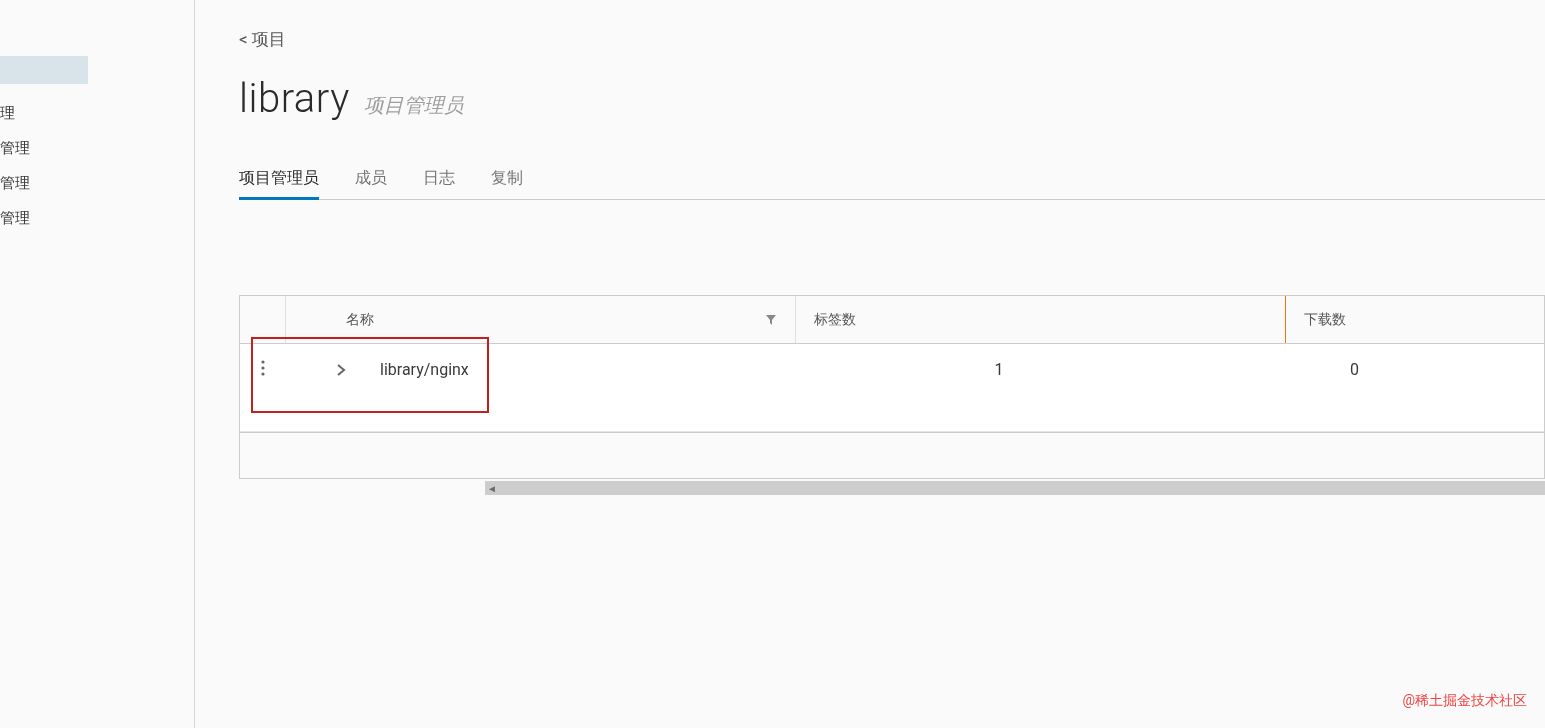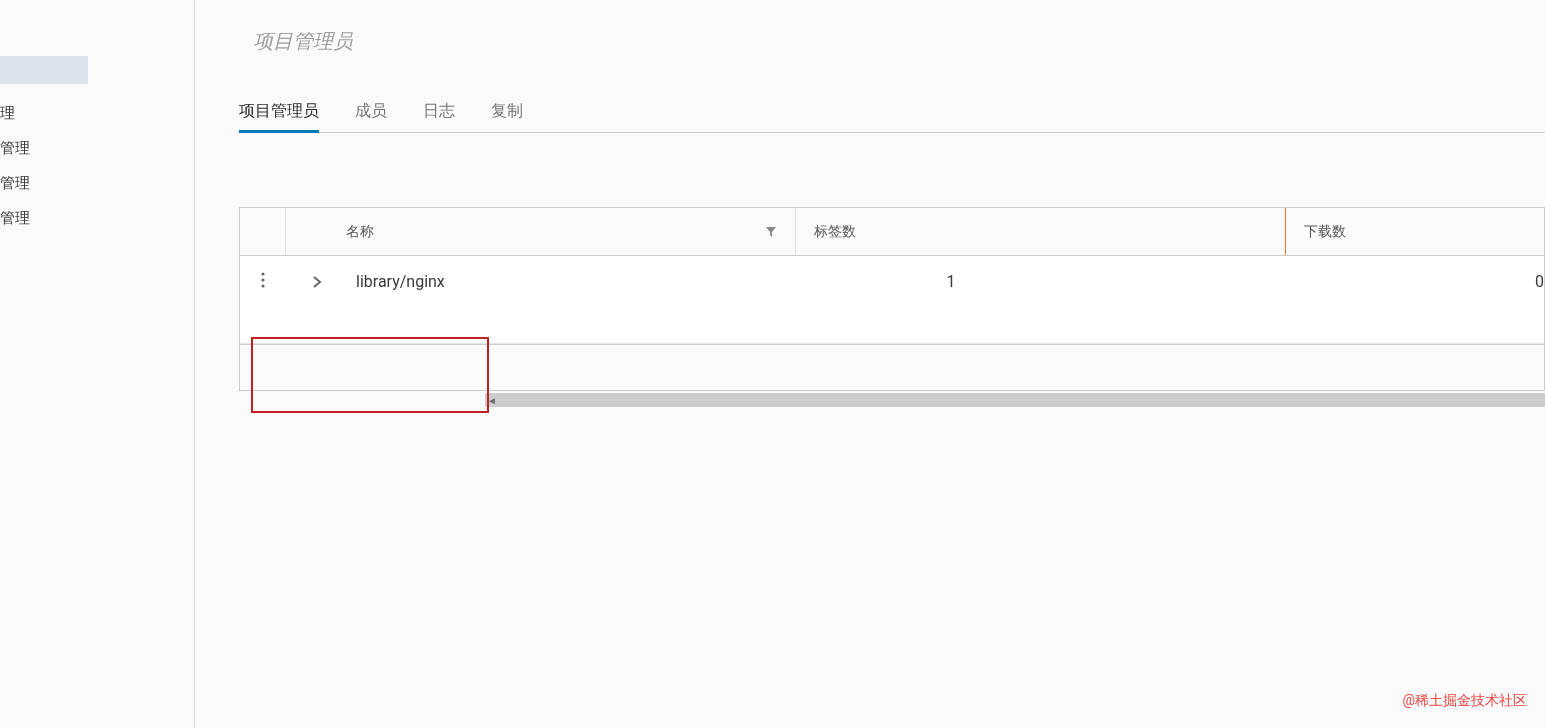--- a/index.html
+++ b/index.html
@@ -92,25 +92,24 @@
     .tab-active::after {
       content: '';
       position: absolute;
       left: 0;
       right: 0;
       bottom: -1px;
       height: 3px;
       background: #0079b8;
     }
     .table-wrapper {
-      margin-top: 74px;
+      margin-top: 95px;
       border: 1px solid #ccc;
       background: #fdba74;
       overflow: hidden;
-      text-align: right;
     }
     .table-header {
       display: flex;
       height: 48px;
       align-items: center;
       border-bottom: 1px solid #ccc;
       background: #fafafa;
     }
     .th-checkbox {
       width: 46px;
@@ -154,20 +153,21 @@
       display: flex;
       align-items: center;
     }
     .table-row {
       display: flex;
       height: 88px;
       align-items: flex-start;
       border-bottom: 1px solid #e5e5e5;
       background: #fff;
       padding-top: 12px;
+      gap: 24px;
     }
     .td-menu {
       width: 46px;
       display: flex;
       justify-content: center;
       align-items: center;
       padding-top: 4px;
     }
     .td-name {
       flex: 0 0 510px;
@@ -255,22 +255,24 @@
   <div class="sidebar-item-active"></div>
   <div class="sidebar-group">
     <div class="sidebar-item">理</div>
     <div class="sidebar-item">管理</div>
     <div class="sidebar-item">管理</div>
     <div class="sidebar-item">管理</div>
   </div>
 </div>
 
 <div class="main">
+  <div class="breadcrumb">&lt; 项目</div>
 
   <div class="title-row">
+    <div class="page-title">library</div>
     <div class="role-label">项目管理员</div>
   </div>
 
   <div class="tabs">
     <div class="tab tab-active">项目管理员</div>
     <div class="tab">成员</div>
     <div class="tab">日志</div>
     <div class="tab">复制</div>
   </div>
 

